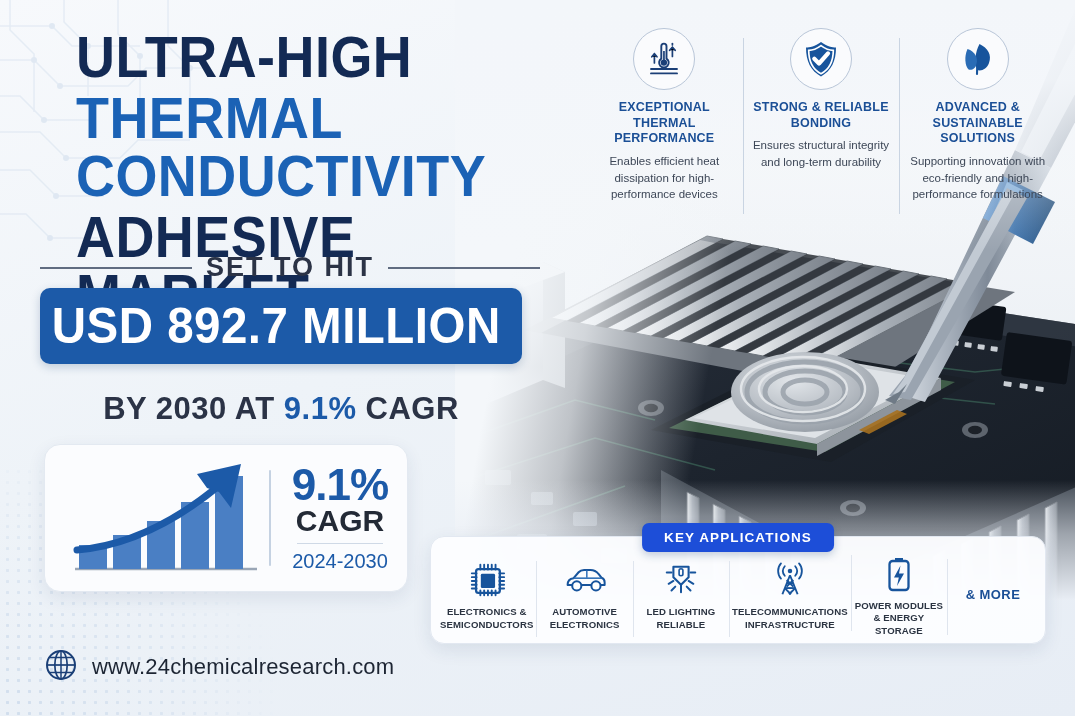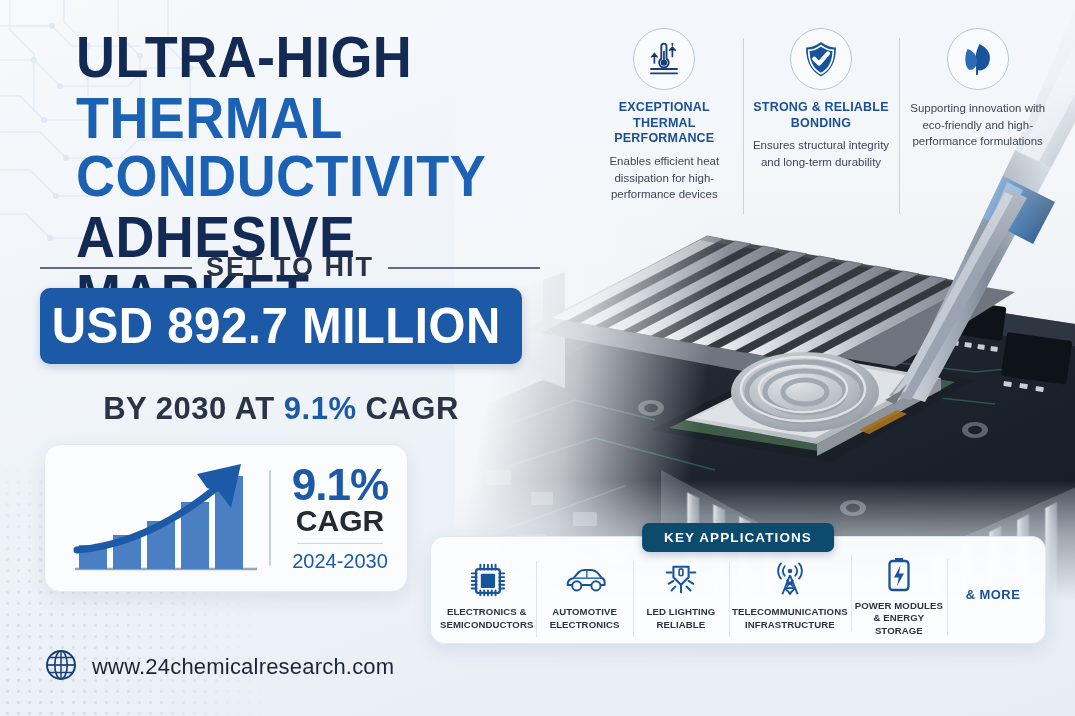--- a/index.html
+++ b/index.html
@@ -125,21 +125,21 @@
 
   
   .apps{
     position:absolute; left:430px; top:536px; width:616px; height:108px;
     background:rgba(252,253,255,.96); border:1px solid #e2e8f1; border-radius:14px;
     box-shadow:0 6px 18px rgba(30,60,100,.10);
     display:flex; align-items:center; padding:14px 6px 6px;
   }
   .apps-badge{
     position:absolute; left:50%; top:-14px; transform:translateX(-50%);
-    background:#0c4a6e; color:#fff; font-size:13.5px; font-weight:bold; letter-spacing:1.1px;
+    background:#1d4ed8; color:#fff; font-size:13.5px; font-weight:bold; letter-spacing:1.1px;
     padding:7px 22px; border-radius:7px; white-space:nowrap;
     box-shadow:0 3px 8px rgba(20,60,110,.25);
   }
   .app{
     flex:1; text-align:center; position:relative; padding:0 3px;
     display:flex; flex-direction:column; align-items:center; justify-content:flex-start;
   }
   .app + .app::before{
     content:""; position:absolute; left:0; top:4px; width:1px; height:76px; background:#dfe5ee;
   }
@@ -470,20 +470,24 @@
     </div>
 
     <div class="feat">
       <div class="feat-ico">
         <svg width="40" height="40" viewBox="0 0 40 40">
           <path d="M21.5 5 C30 9 34 16 31 24 C28.8 30 23.5 32.5 19.2 31 C16.2 24 17 13 21.5 5 Z" fill="#17549c"></path>
           <path d="M9.5 10 C17 12.6 20 18.5 18.6 25 C17.6 29.4 14 31.6 10.6 30.6 C7 27 6 17.5 9.5 10 Z" fill="#2a6cb5"></path>
           <path d="M25 11 C20 18 18.8 26 19 35" fill="none" stroke="#17549c" stroke-width="2.1" stroke-linecap="round"></path>
         </svg>
       </div>
+      <div class="feat-title">
+        <span>ADVANCED &amp; SUSTAINABLE</span><br>
+        <span>SOLUTIONS</span>
+      </div>
       <div class="feat-desc">Supporting innovation with eco-friendly and high-performance formulations</div>
     </div>
   </div>
 
   <div class="apps">
     <div class="apps-badge">KEY APPLICATIONS</div>
 
     <div class="app">
       <div class="app-ico">
         <svg width="38" height="38" viewBox="0 0 40 40">

